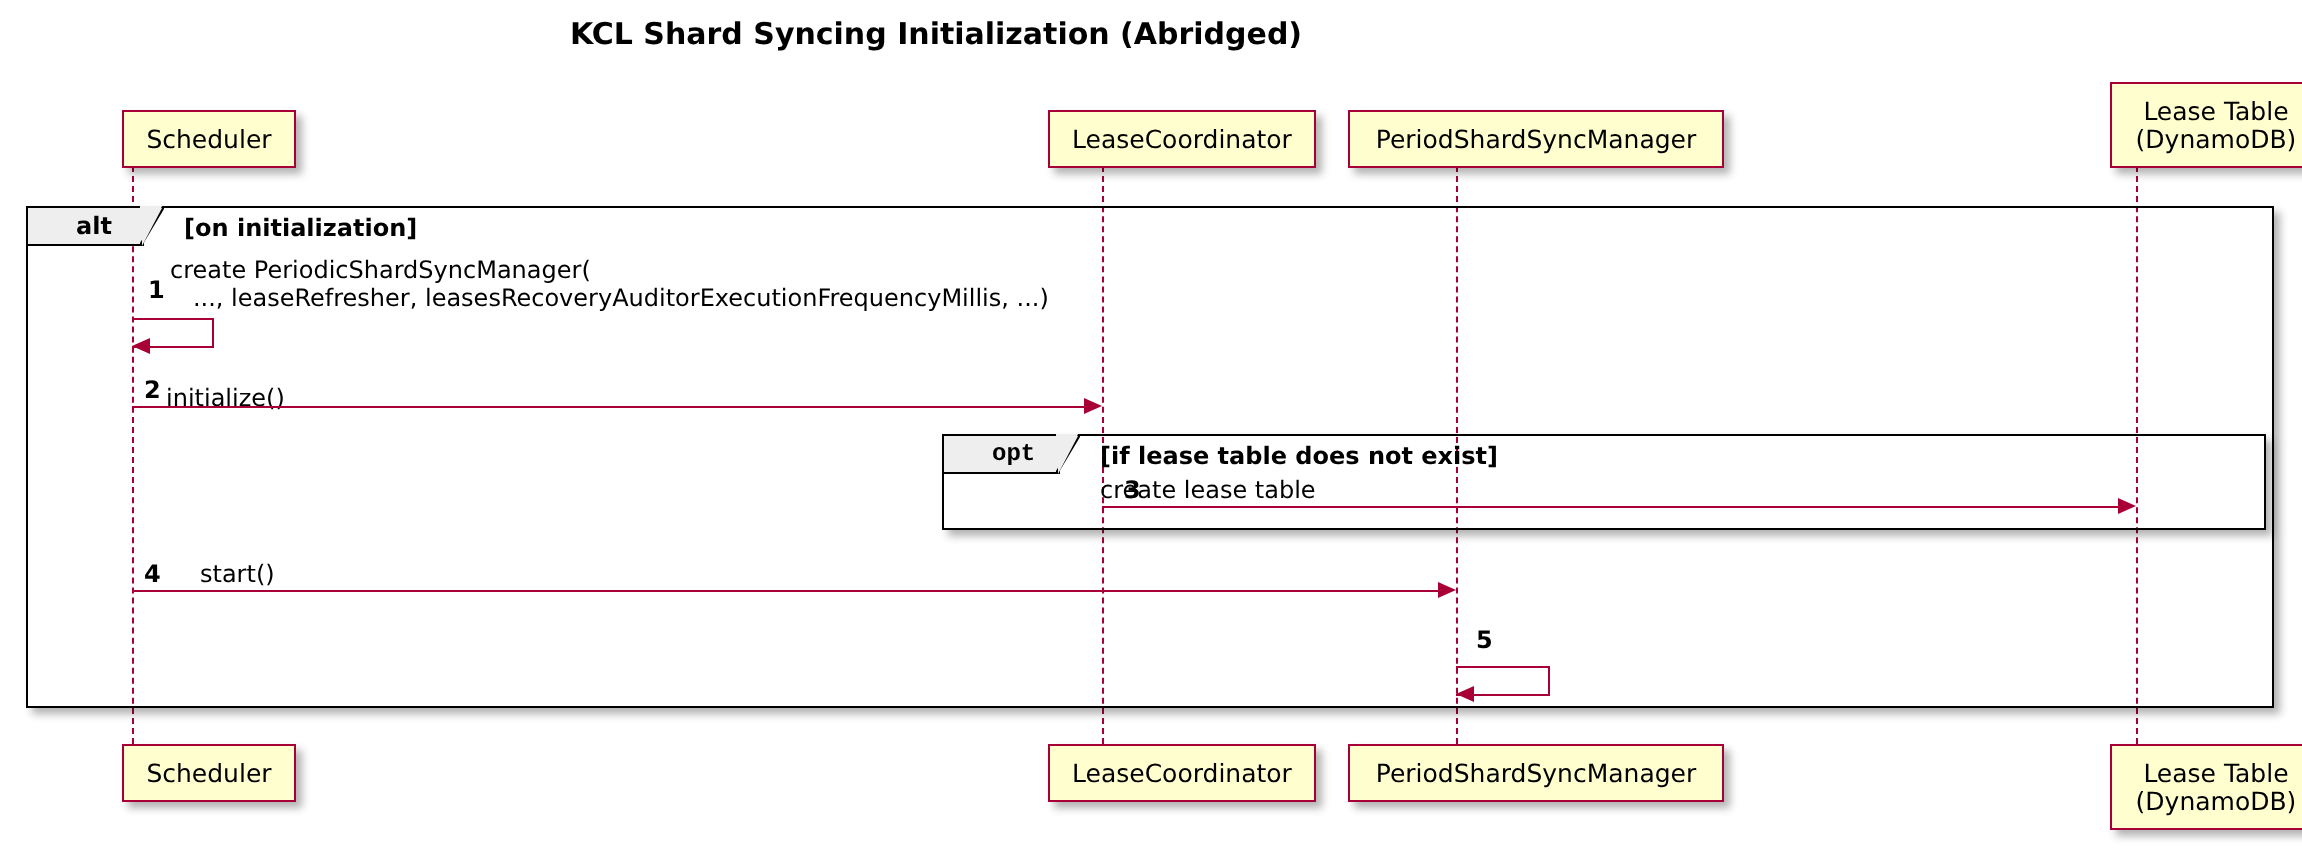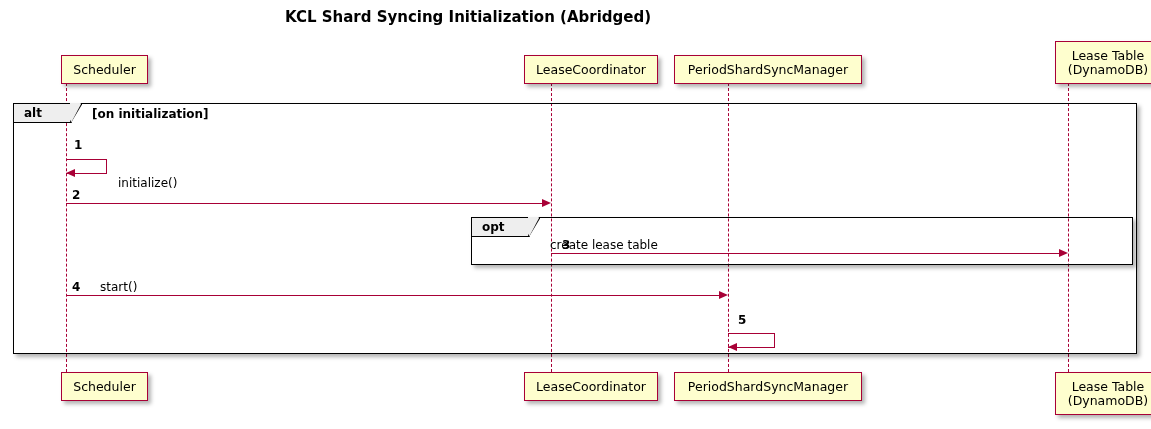--- a/index.html
+++ b/index.html
@@ -60,21 +60,21 @@
   }
   .frame-tab {
     position: absolute;
     box-sizing: border-box;
     background: #EEEEEE;
     border-right: 1.6px solid #000000;
     border-bottom: 1.6px solid #000000;
     color: #000000;
     font-size: 12px;
     font-weight: bold;
-    padding-left: 10px;
+    padding-left: 24px;
     line-height: 18px;
     height: 19px;
   }
   .frame-tab::after {
     content: "";
     position: absolute;
     right: -10px;
     top: 0;
     width: 0;
     height: 0;
@@ -162,38 +162,41 @@
     <span class="frame-tab-skew">
       <svg width="12" height="20" viewBox="0 0 12 20">
           <polygon points="0,0 12,0 0,20" fill="#EEEEEE" stroke="none"></polygon>
           <line x1="12" y1="0" x2="0" y2="20" stroke="#000000" stroke-width="1.6"></line>
         </svg>
     </span>
   </div>
   <div class="frame-cond" style="left:92px; top:107px;">[on initialization]</div>
 
   <div class="msg-num" style="left:74px; top:138px;">1</div>
+  <div class="msg-label" style="left:85px; top:128px;">create PeriodicShardSyncManager(
+   ..., leaseRefresher, leasesRecoveryAuditorExecutionFrequencyMillis, ...)</div>
   <div class="selfloop" style="left:66px; top:159px; width:41px; height:15px;"></div>
   <div class="arrow-left" style="left:66px; top:169px;"></div>
 
   <div class="msg-num" style="left:72px; top:188px;">2</div>
-  <div class="msg-label" style="left:83px; top:176px;margin-left:35px;">initialize()</div>
+  <div class="msg-label" style="left:83px; top:192px;">initialize()</div>
   <div class="msg-line" style="left:66px; top:203px; width:477px;"></div>
   <div class="arrow-right" style="left:542px; top:198.5px;"></div>
 
   <div class="frame" style="left:471px; top:217px; width:662px; height:48px;"></div>
-  <div class="frame-tab" style="left:472px; top:218px; width:58px;">
+  <div class="frame-tab" style="left:472px; top:218px; width:58px;font-family:Liberation Mono, monospace;">
     <span>opt</span>
     <span class="frame-tab-skew">
       <svg width="12" height="20" viewBox="0 0 12 20">
           <polygon points="0,0 12,0 0,20" fill="#EEEEEE" stroke="none"></polygon>
           <line x1="12" y1="0" x2="0" y2="20" stroke="#000000" stroke-width="1.6"></line>
         </svg>
     </span>
   </div>
+  <div class="frame-cond" style="left:550px; top:221px;">[if lease table does not exist]</div>
 
   <div class="msg-num" style="left:562px; top:238px;">3</div>
   <div class="msg-label" style="left:550px; top:238px;">create lease table</div>
   <div class="msg-line" style="left:551px; top:253px; width:509px;"></div>
   <div class="arrow-right" style="left:1059px; top:248.5px;"></div>
 
   <div class="msg-num" style="left:72px; top:280px;">4</div>
   <div class="msg-label" style="left:100px; top:280px;">start()</div>
   <div class="msg-line" style="left:66px; top:295px; width:654px;"></div>
   <div class="arrow-right" style="left:719px; top:290.5px;"></div>

